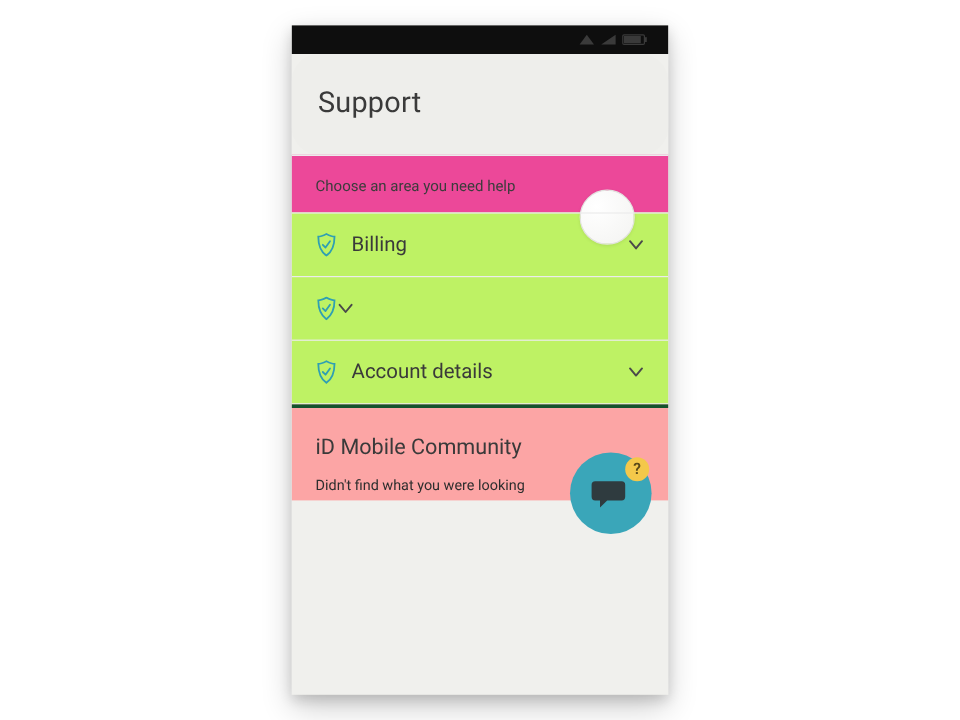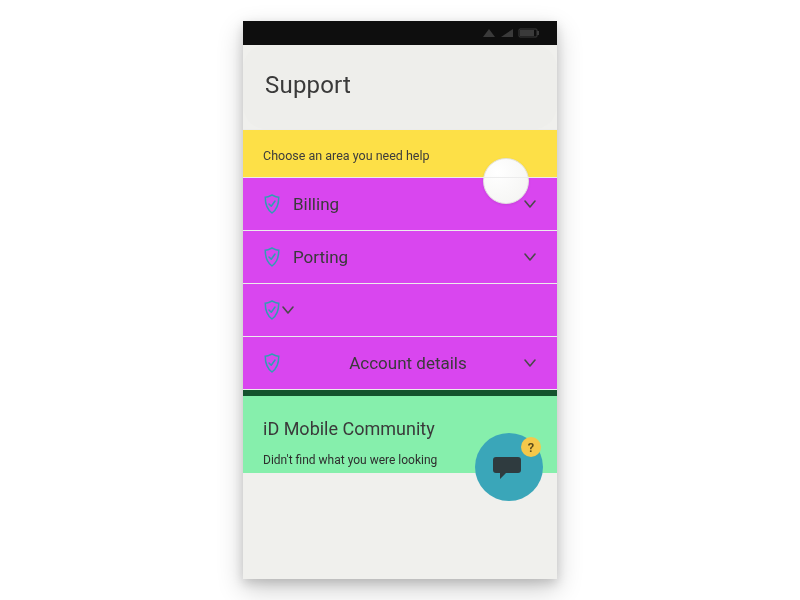--- a/index.html
+++ b/index.html
@@ -16,42 +16,42 @@
   .statusbar {
     height: 24px; background: #0e0e0e; width: 100%;
     display: flex; align-items: center; justify-content: flex-end; padding: 0 8px;
   }
   .statusbar svg { display: block; }
   .header {
     padding: 26px 22px 30px 22px; background: #eeeeeb; border-radius: 23px;
   }
   .header h1 { font-size: 24px; font-weight: 400; color: #3a3a3a; letter-spacing: 0.2px; }
   .prompt {
-    background: #fde047; padding: 18px 20px 14px 20px; font-size: 12.5px; color: #3c3c3c;
+    background: #ec4899; padding: 18px 20px 14px 20px; font-size: 12.5px; color: #3c3c3c;
     border-top: 1px solid #ececec; position: relative;
   }
   .touch-circle {
     position: absolute; width: 46px; height: 46px; border-radius: 50%;
     background: radial-gradient(circle at 30% 30%, #ffffff, #f3f3f1);
     border: 1px solid #e2e2df;
     top: 28px; right: 28px;
     box-shadow: 0 1px 3px rgba(0,0,0,0.08);
   }
-  .list { background: #d946ef; }
+  .list { background: #bef264; }
   .row {
     display: flex; align-items: center; padding: 16px 20px;
     border-top: 1px solid #ececec; cursor: pointer; position: relative;
   }
-  .row:last-child { border-bottom: 1px solid #ececec; text-align: center; }
+  .row:last-child { border-bottom: 1px solid #ececec; }
   .row .label { flex: 1; font-size: 17px; color: #3a3a3a; font-weight: 400; margin-left: 12px; }
   .shield { width: 18px; height: 20px; flex-shrink: 0; }
   .chev { width: 14px; height: 14px; flex-shrink: 0; }
   .community {
-    background: #86efac; padding: 22px 20px 6px 20px; position: relative;
-    border-top: 6px solid #14532d;
+    background: #fca5a5; padding: 22px 20px 6px 20px; position: relative;
+    border-top: 3px solid #14532d;
   }
   .community h2 { font-size: 18px; font-weight: 400; color: #3a3a3a; margin-bottom: 14px; }
   .community p { font-size: 12px; color: #2e2e2e; }
   .chat-fab {
     position: absolute; right: 14px; bottom: -28px;
     width: 68px; height: 68px; border-radius: 50%;
     background: #3aa6b9; display: flex; align-items: center; justify-content: center;
   }
   .chat-fab .badge {
     position: absolute; top: 4px; right: 2px; width: 20px; height: 20px;
@@ -96,30 +96,20 @@
         <span class="label">Billing</span>
         <svg class="chev" viewBox="0 0 14 14">
             <path d="M2 4 L7 10 L12 4" fill="none" stroke="#4a4a4a" stroke-width="1.6" stroke-linecap="round" stroke-linejoin="round"></path>
           </svg>
       </div>
       <div class="row">
         <svg class="shield" viewBox="0 0 24 26">
             <path d="M12 1 C8 3 5 4 3 4 C3 12 5 20 12 25 C19 20 21 12 21 4 C19 4 16 3 12 1 Z" fill="none" stroke="#2f9fb3" stroke-width="2"></path>
             <path d="M8 13 L11 16 L16 9" fill="none" stroke="#2f9fb3" stroke-width="2" stroke-linecap="round" stroke-linejoin="round"></path>
           </svg>
-        <span class="label">Porting</span>
-        <svg class="chev" viewBox="0 0 14 14">
-            <path d="M2 4 L7 10 L12 4" fill="none" stroke="#4a4a4a" stroke-width="1.6" stroke-linecap="round" stroke-linejoin="round"></path>
-          </svg>
-      </div>
-      <div class="row">
-        <svg class="shield" viewBox="0 0 24 26">
-            <path d="M12 1 C8 3 5 4 3 4 C3 12 5 20 12 25 C19 20 21 12 21 4 C19 4 16 3 12 1 Z" fill="none" stroke="#2f9fb3" stroke-width="2"></path>
-            <path d="M8 13 L11 16 L16 9" fill="none" stroke="#2f9fb3" stroke-width="2" stroke-linecap="round" stroke-linejoin="round"></path>
-          </svg>
         <svg class="chev" viewBox="0 0 14 14">
             <path d="M2 4 L7 10 L12 4" fill="none" stroke="#4a4a4a" stroke-width="1.6" stroke-linecap="round" stroke-linejoin="round"></path>
           </svg>
       </div>
       <div class="row">
         <svg class="shield" viewBox="0 0 24 26">
             <path d="M12 1 C8 3 5 4 3 4 C3 12 5 20 12 25 C19 20 21 12 21 4 C19 4 16 3 12 1 Z" fill="none" stroke="#2f9fb3" stroke-width="2"></path>
             <path d="M8 13 L11 16 L16 9" fill="none" stroke="#2f9fb3" stroke-width="2" stroke-linecap="round" stroke-linejoin="round"></path>
           </svg>
         <span class="label">Account details</span>

